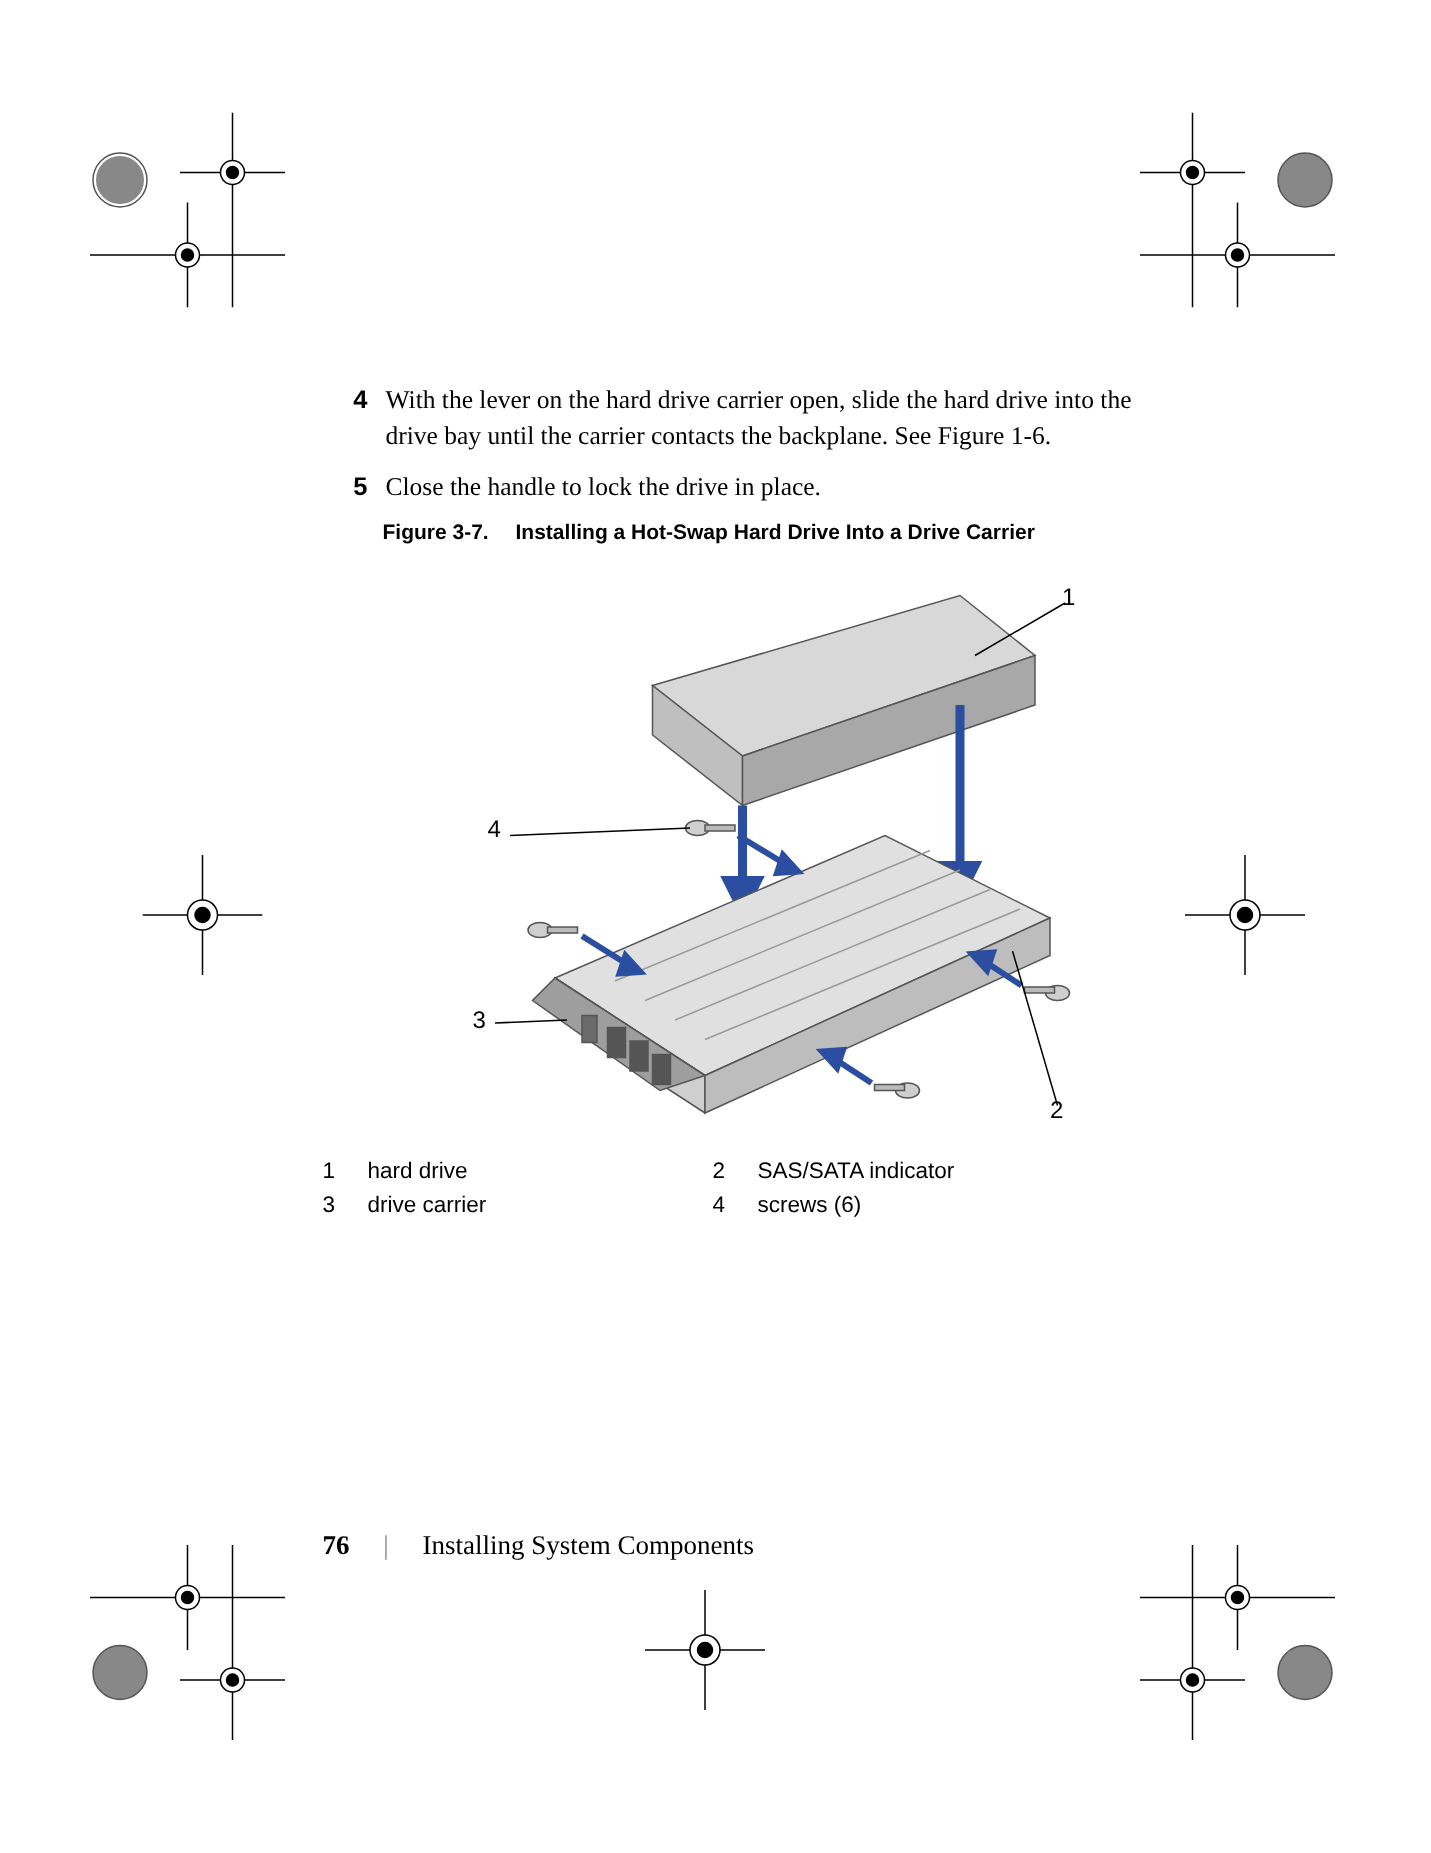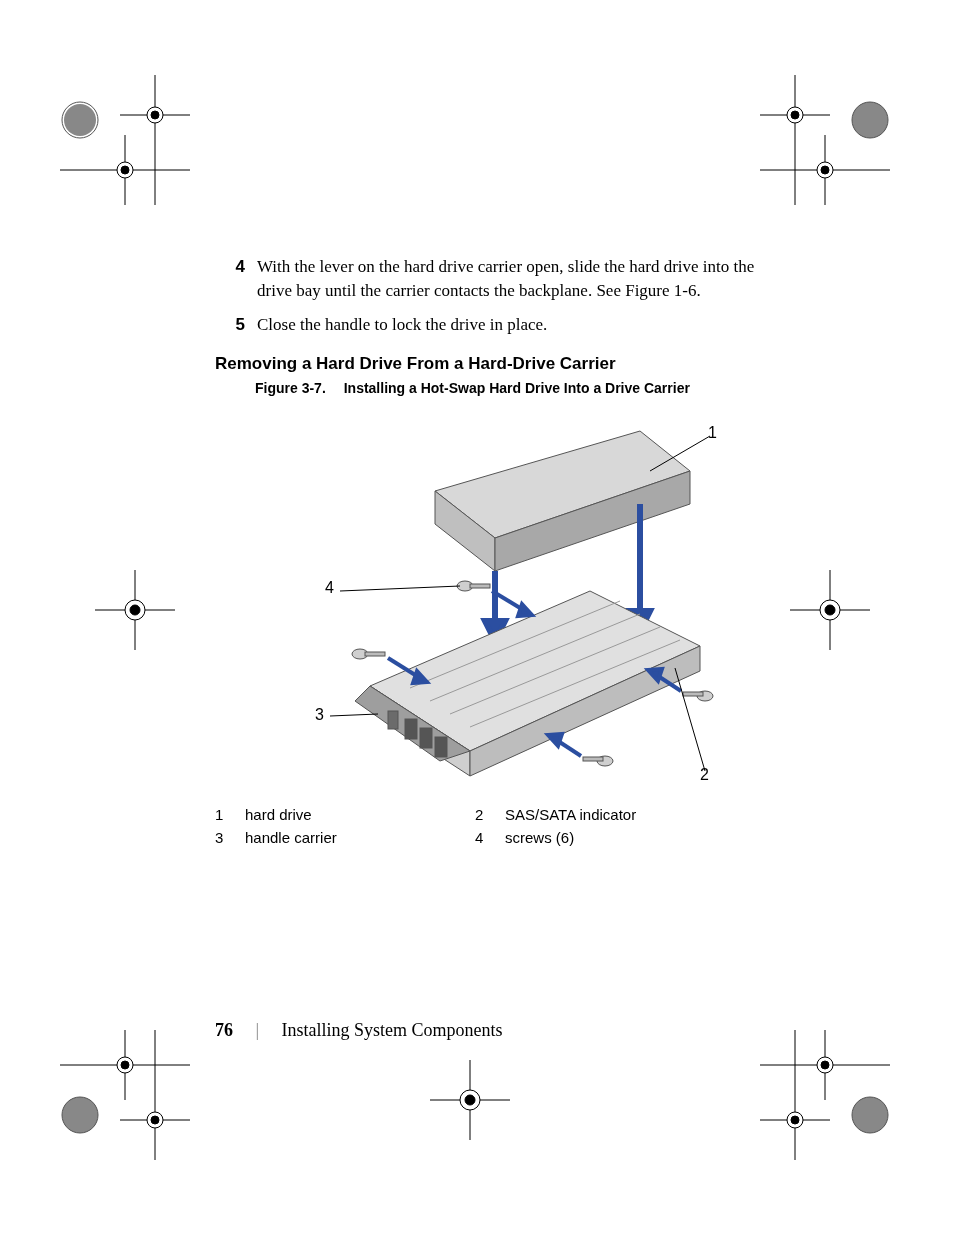--- a/index.html
+++ b/index.html
@@ -211,21 +211,20 @@
   <div class="step">
     <div class="step-num">4</div>
     <div class="step-text">With the lever on the hard drive carrier open, slide the hard drive into the drive bay until the carrier contacts the backplane. See Figure 1-6.</div>
   </div>
 
   <div class="step">
     <div class="step-num">5</div>
     <div class="step-text">Close the handle to lock the drive in place.</div>
   </div>
 
-  <div class="section-heading">Removing a Hard Drive From a Hard-Drive Carrier</div>
 
 
   <div class="figure-caption">
     <span class="fignum">Figure 3-7.</span>
     <span>Installing a Hot-Swap Hard Drive Into a Drive Carrier</span>
   </div>
 
   <div class="figure">
     <svg width="460" height="380" viewBox="0 0 460 380">
 
@@ -317,21 +316,21 @@
         <span>hard drive</span>
       </div>
       <div class="legend-pair">
         <span class="legend-num">2</span>
         <span>SAS/SATA indicator</span>
       </div>
     </div>
     <div class="legend-row">
       <div class="legend-pair">
         <span class="legend-num">3</span>
-        <span>handle carrier</span>
+        <span>drive carrier</span>
       </div>
       <div class="legend-pair">
         <span class="legend-num">4</span>
         <span>screws (6)</span>
       </div>
     </div>
   </div>
 
 </div>
 

